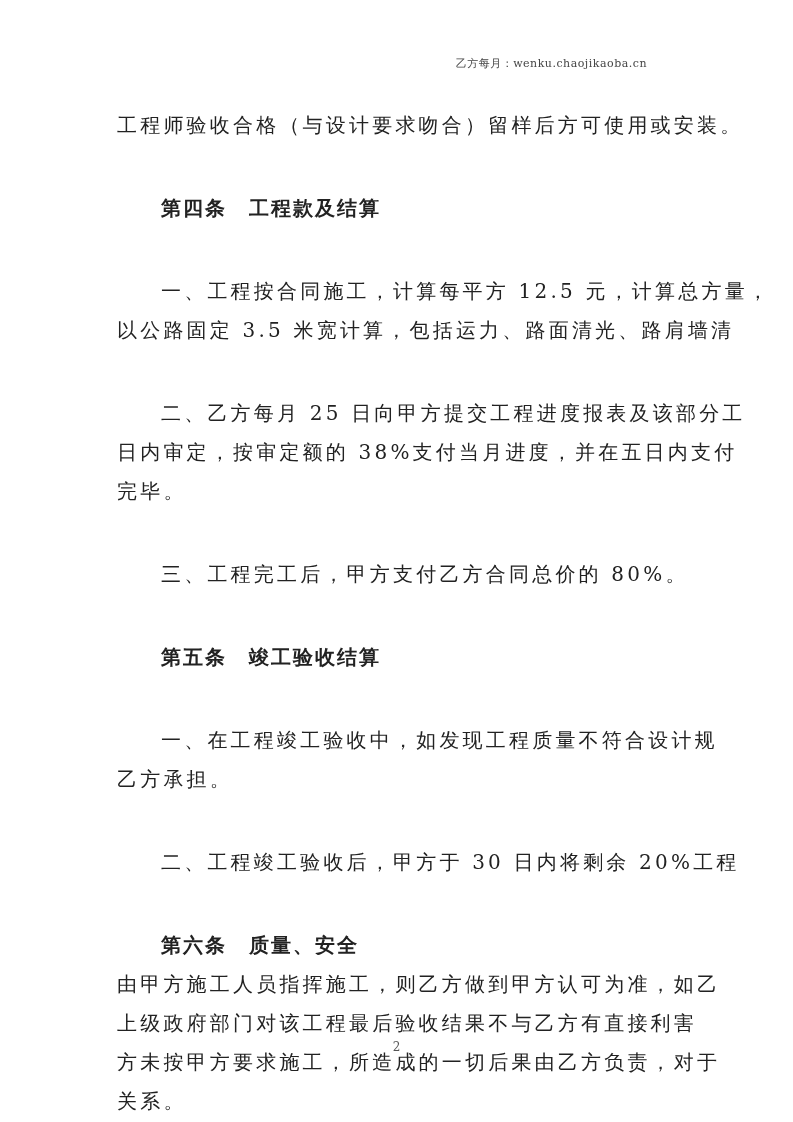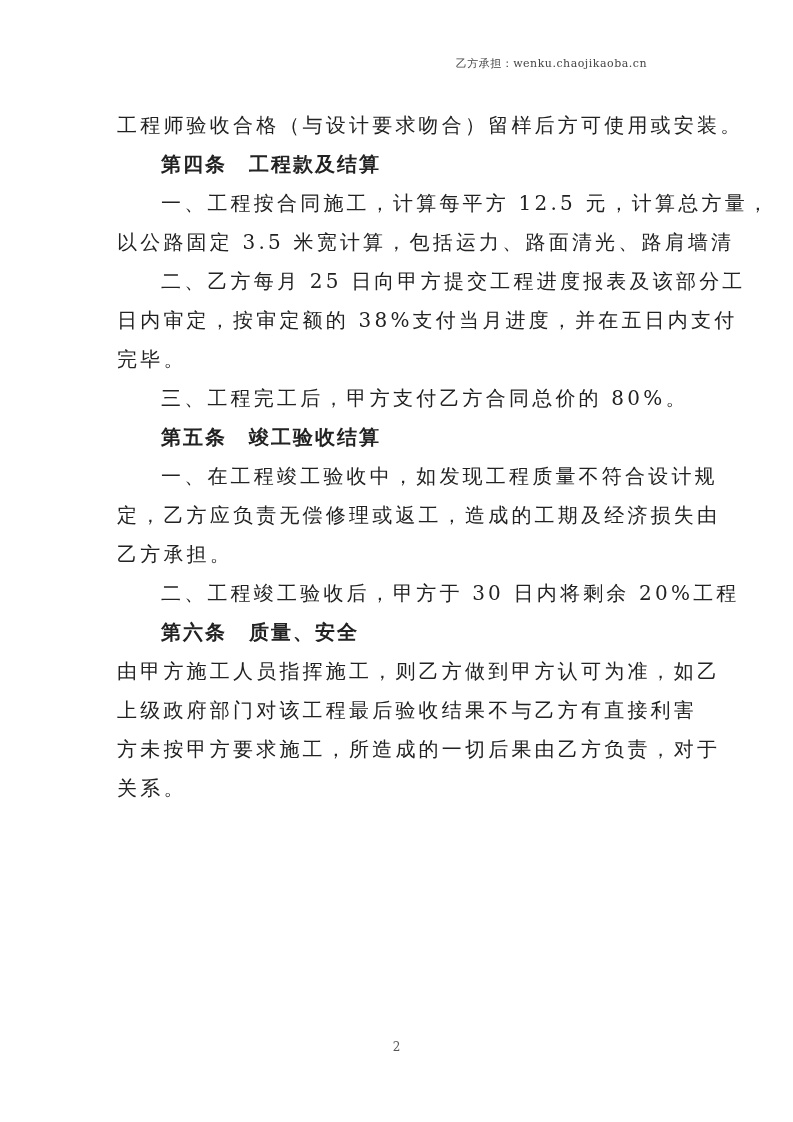--- a/index.html
+++ b/index.html
@@ -3,42 +3,41 @@
 <meta charset="utf-8">
 <style>
   html, body { margin: 0; padding: 0; background: #ffffff; }
   body { width: 793px; height: 1122px; position: relative; overflow: hidden;
          font-family: "DejaVu Serif", "Liberation Serif", serif; color: #222; }
   .header { position: absolute; top: 56px; right: 146px; font-size: 11px; color: #444;
             font-family: "DejaVu Serif", serif; letter-spacing: 0.5px; }
   .content { position: absolute; left: 117px; top: 106px; width: 560px; }
   .line { height: 39px; line-height: 39px; font-size: 20px; white-space: nowrap;
           letter-spacing: 3.2px; }
-  .indent { padding-left: 44px; }
+  .indent { padding-left: 44px; margin-top: 44px; }
   .heading { font-weight: bold; font-family: "DejaVu Sans", "Liberation Sans", sans-serif; letter-spacing: 2px; }
   .page-num { position: absolute; top: 1040px; left: 0; width: 793px; text-align: center;
               font-size: 12px; color: #555; }
 </style>
 </head>
 <body>
 
-<div class="header">乙方承担：wenku.chaojikaoba.cn</div>
+<div class="header">乙方每月：wenku.chaojikaoba.cn</div>
 
 <div class="content">
   <div class="line">工程师验收合格（与设计要求吻合）留样后方可使用或安装。</div>
   <div class="line indent heading">第四条　工程款及结算</div>
   <div class="line indent">一、工程按合同施工，计算每平方 12.5 元，计算总方量，</div>
   <div class="line">以公路固定 3.5 米宽计算，包括运力、路面清光、路肩墙清</div>
   <div class="line indent">二、乙方每月 25 日向甲方提交工程进度报表及该部分工</div>
   <div class="line">日内审定，按审定额的 38%支付当月进度，并在五日内支付</div>
   <div class="line">完毕。</div>
   <div class="line indent">三、工程完工后，甲方支付乙方合同总价的 80%。</div>
   <div class="line indent heading">第五条　竣工验收结算</div>
   <div class="line indent">一、在工程竣工验收中，如发现工程质量不符合设计规</div>
-  <div class="line">定，乙方应负责无偿修理或返工，造成的工期及经济损失由</div>
   <div class="line">乙方承担。</div>
   <div class="line indent">二、工程竣工验收后，甲方于 30 日内将剩余 20%工程</div>
   <div class="line indent heading">第六条　质量、安全</div>
   <div class="line">由甲方施工人员指挥施工，则乙方做到甲方认可为准，如乙</div>
   <div class="line">上级政府部门对该工程最后验收结果不与乙方有直接利害</div>
   <div class="line">方未按甲方要求施工，所造成的一切后果由乙方负责，对于</div>
   <div class="line">关系。</div>
 </div>
 
 <div class="page-num">2</div>

